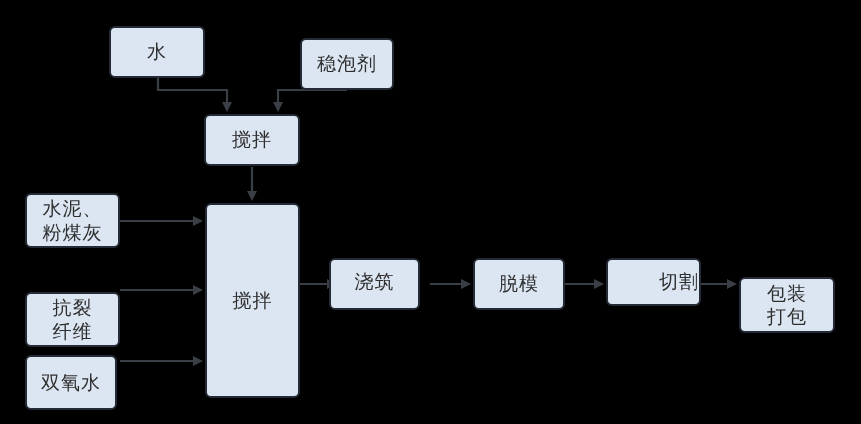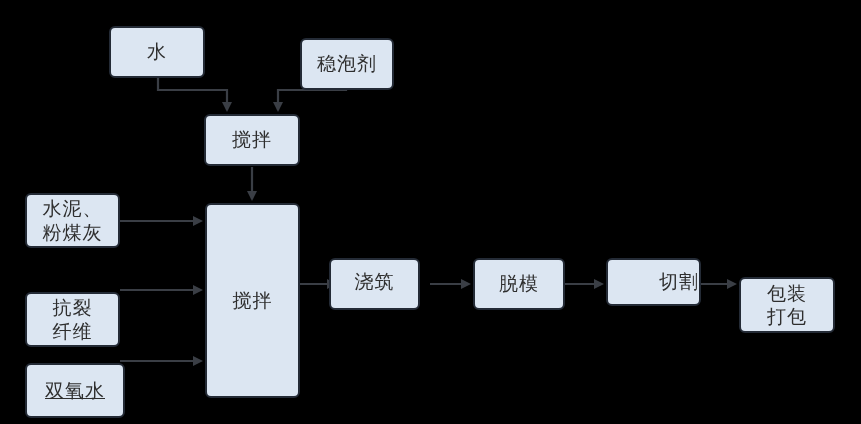--- a/index.html
+++ b/index.html
@@ -45,21 +45,21 @@
     letter-spacing: 1px;
   }
   .node span { display: block; white-space: nowrap; }
 
   
   #n-water        { left:109px; top:26px;  width:96px; height:52px; }
   #n-stabilizer   { left:300px; top:26px;  width:94px; height:52px;margin-top:12px; }
   #n-premix       { left:204px; top:114px; width:96px; height:52px; }
   #n-cement       { left:25px;  top:193px; width:95px; height:55px; }
   #n-fiber        { left:25px;  top:268px; width:95px; height:55px;margin-top:24px; }
-  #n-peroxide     { left:25px;  top:363px; width:100px; height:55px;text-decoration:underline; }
+  #n-peroxide     { left:25px;  top:355px; width:92px; height:55px; }
   #n-mainmix      { left:205px; top:203px; width:95px; height:195px; }
   #n-pouring      { left:329px; top:258px; width:91px; height:52px;font-family:Liberation Mono, monospace; }
   #n-demolding    { left:473px; top:258px; width:92px; height:52px; }
   #n-cutting      { left:606px; top:258px; width:95px; height:48px;align-items:flex-end; }
   #n-packaging    { left:739px; top:257px; width:96px; height:56px;margin-top:20px; }
 </style>
 </head>
 <body>
 
 <div class="stage">

